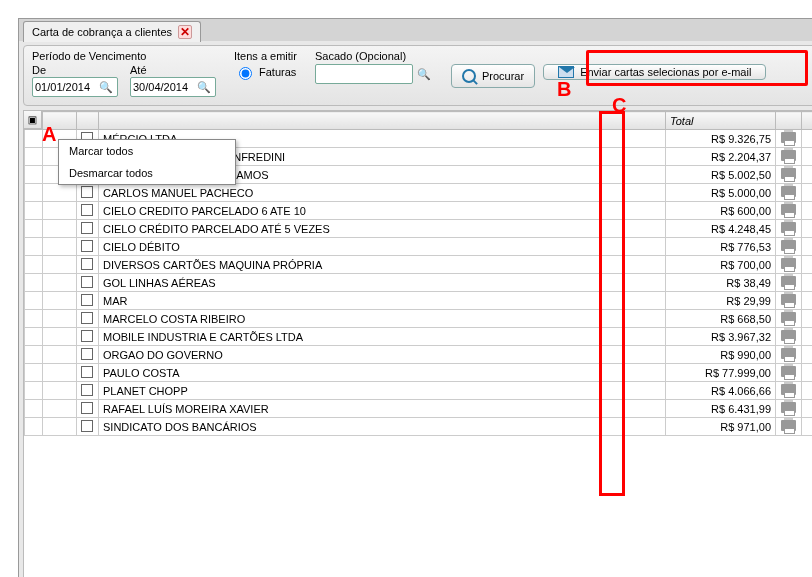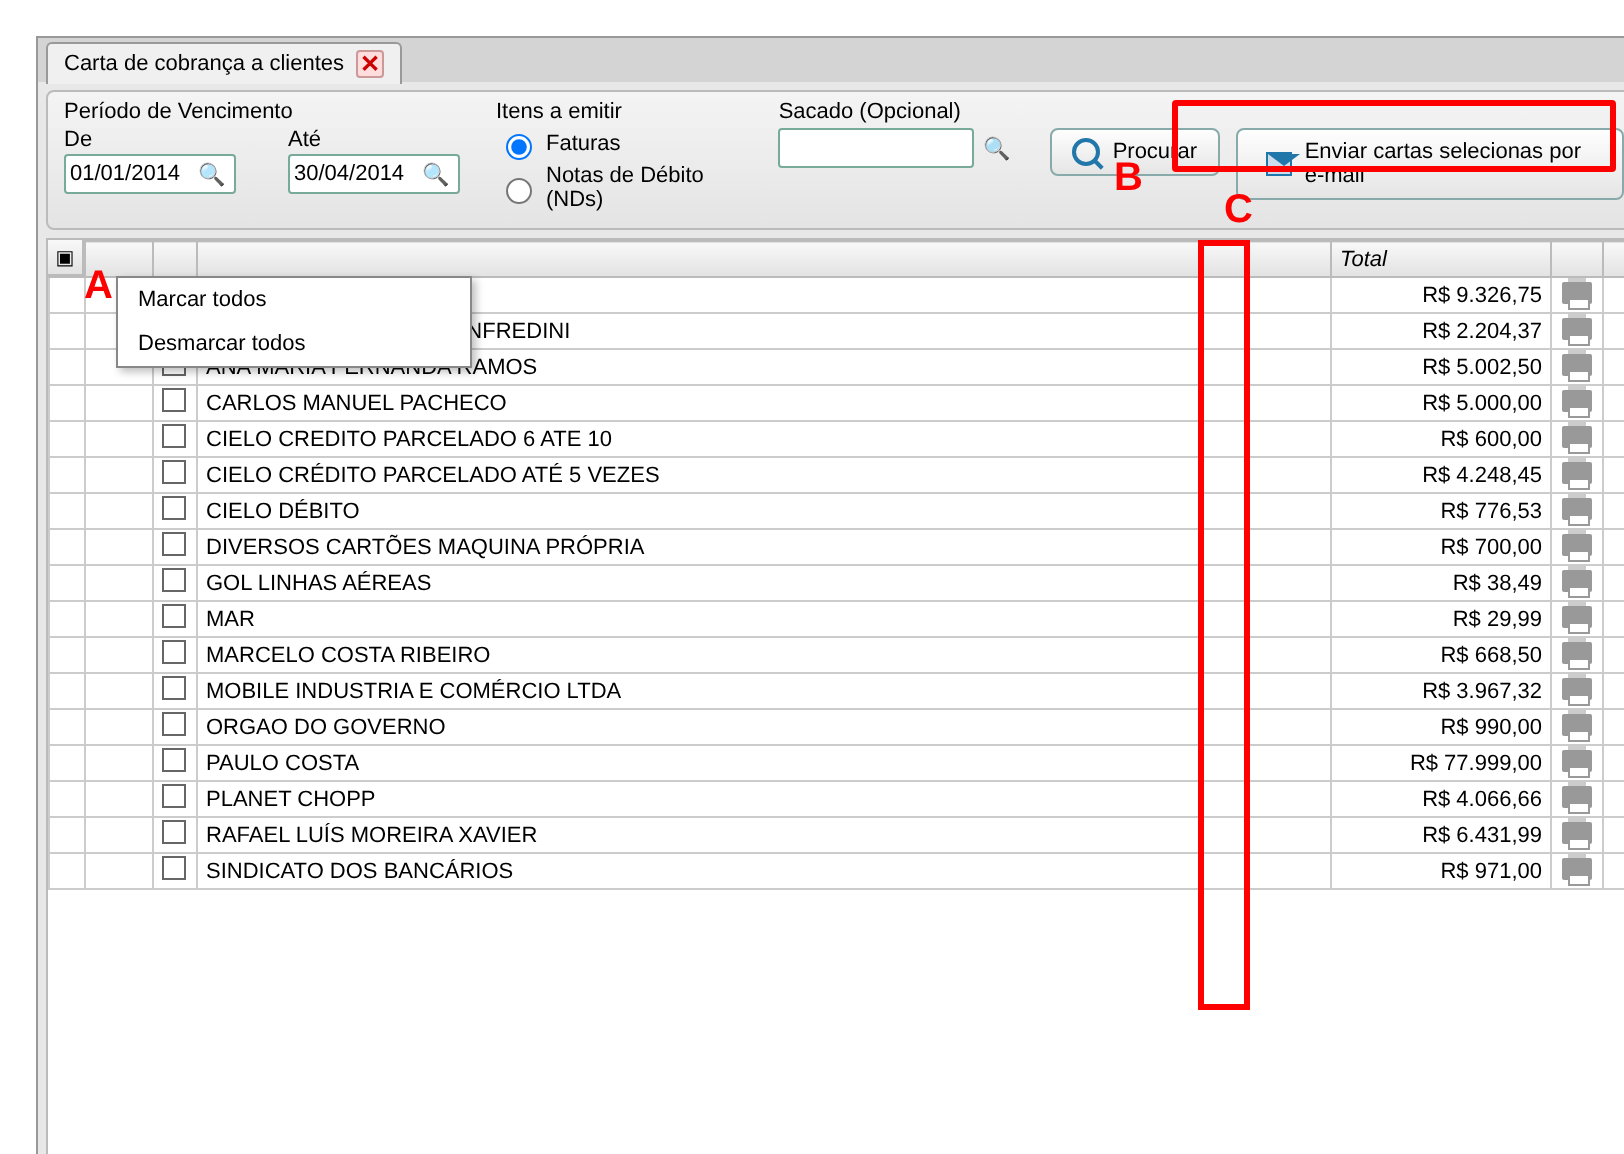--- a/index.html
+++ b/index.html
@@ -54,21 +54,21 @@
     background: linear-gradient(#f4f4f4,#e4e4e4);
     border: 1px solid #bbb;
     border-radius: 4px;
     margin: 4px;
     padding: 4px 8px 8px 8px;
     display: flex;
     gap: 18px;
     align-items: flex-start;
   }
   .group { display: flex; flex-direction: column; gap: 2px; }
-  .dates { display: flex; gap: 26px; }
+  .dates { display: flex; gap: 12px; }
   .date-col { display: flex; flex-direction: column; gap: 1px; }
   .date-input {
     display: flex; align-items: center;
     background: #fff; border: 1px solid #7a9; border-radius: 2px;
     height: 20px; width: 86px;
   }
   .date-input input {
     border: none; outline: none; font-size: 11px; width: 64px; padding: 0 2px;
   }
   .date-btn {
@@ -84,21 +84,21 @@
     background: linear-gradient(#fefefe,#e5e5e5);
     border: 1px solid #8aa;
     border-radius: 4px;
     padding: 3px 10px;
     display: inline-flex;
     align-items: center;
     gap: 6px;
     cursor: pointer;
     height: 24px;
   }
-  .btn-large { height: 36px; padding: 3px 14px; }
+  .btn-large { height: 16px; padding: 3px 14px; }
   .btn-zone { display:flex; gap:8px; align-items:flex-start; margin-top:14px;}
   .icon-search {
     width:14px;height:14px;border:2px solid #27a;border-radius:50%;position:relative;
   }
   .icon-search::after{content:"";position:absolute;width:6px;height:2px;background:#27a;transform:rotate(45deg);bottom:-2px;right:-4px;}
   .icon-mail {
     width:16px;height:12px;border:1px solid #27a;background:#cde;position:relative;
   }
   .icon-mail::before{content:"";position:absolute;border-left:8px solid transparent;border-right:8px solid transparent;border-top:6px solid #27a;top:0;left:0;}
   .red-box-top {
@@ -135,21 +135,21 @@
     width:15px;height:11px;background:#999;display:inline-block;position:relative;border-radius:1px;
   }
   .printer-icon::before{content:"";position:absolute;width:9px;height:4px;background:#ccc;top:-4px;left:3px;}
   .printer-icon::after{content:"";position:absolute;width:9px;height:4px;background:#fff;bottom:-3px;left:3px;border:1px solid #999;}
   .left-toggle {
     position:absolute; top:0; left:0; width:18px; height:18px;
     background:linear-gradient(#f8f8f8,#e2e2e2); border-right:1px solid #bbb; border-bottom:1px solid #bbb;
     display:flex;align-items:center;justify-content:center;font-size:10px;
   }
   .context-menu {
-    position:absolute; top:18px; left:34px; width:178px;
+    position:absolute; top:28px; left:34px; width:178px;
     background:#fff; border:1px solid #888; box-shadow:2px 2px 4px rgba(0,0,0,0.25);
     z-index:10;
   }
   .context-menu div { padding:5px 10px; }
   .ann {
     position:absolute; color:#f00; font-weight:bold; font-size:20px; font-family: Arial;
     z-index:50;
   }
   .red-col {
     position:absolute; border:3px solid #f00;
@@ -186,24 +186,20 @@
         </div>
       </div>
     </div>
 
     <div class="group">
       <span>Itens a emitir</span>
       <label class="radio-row">
         <input type="radio" name="itens" checked="" style="">
         <span>Faturas</span>
       </label>
-      <label class="radio-row">
-        <input type="radio" name="itens" style="">
-        <span>Notas de Débito (NDs)</span>
-      </label>
     </div>
 
     <div class="group sacado">
       <span>Sacado (Opcional)</span>
       <div class="sacado-row">
         <input type="text" value="" style="">
         <span class="date-btn" style="margin-left:2px;">🔍</span>
       </div>
     </div>
 
@@ -331,21 +327,21 @@
             <td class="col-check"><span class="chk"></span></td>
             <td class="col-name">MARCELO COSTA RIBEIRO</td>
             <td class="col-total">R$ 668,50</td>
             <td class="col-print"><span class="printer-icon"></span></td>
             <td class="col-pad"></td>
           </tr>
           <tr>
             <td class="col-handle"></td>
             <td class="col-handle2"></td>
             <td class="col-check"><span class="chk"></span></td>
-            <td class="col-name">MOBILE INDUSTRIA E COMÉRCIO LTDA</td>
+            <td class="col-name">MOBILE INDUSTRIA E CARTÕES LTDA</td>
             <td class="col-total">R$ 3.967,32</td>
             <td class="col-print"><span class="printer-icon"></span></td>
             <td class="col-pad"></td>
           </tr>
           <tr>
             <td class="col-handle"></td>
             <td class="col-handle2"></td>
             <td class="col-check"><span class="chk"></span></td>
             <td class="col-name">ORGAO DO GOVERNO</td>
             <td class="col-total">R$ 990,00</td>

